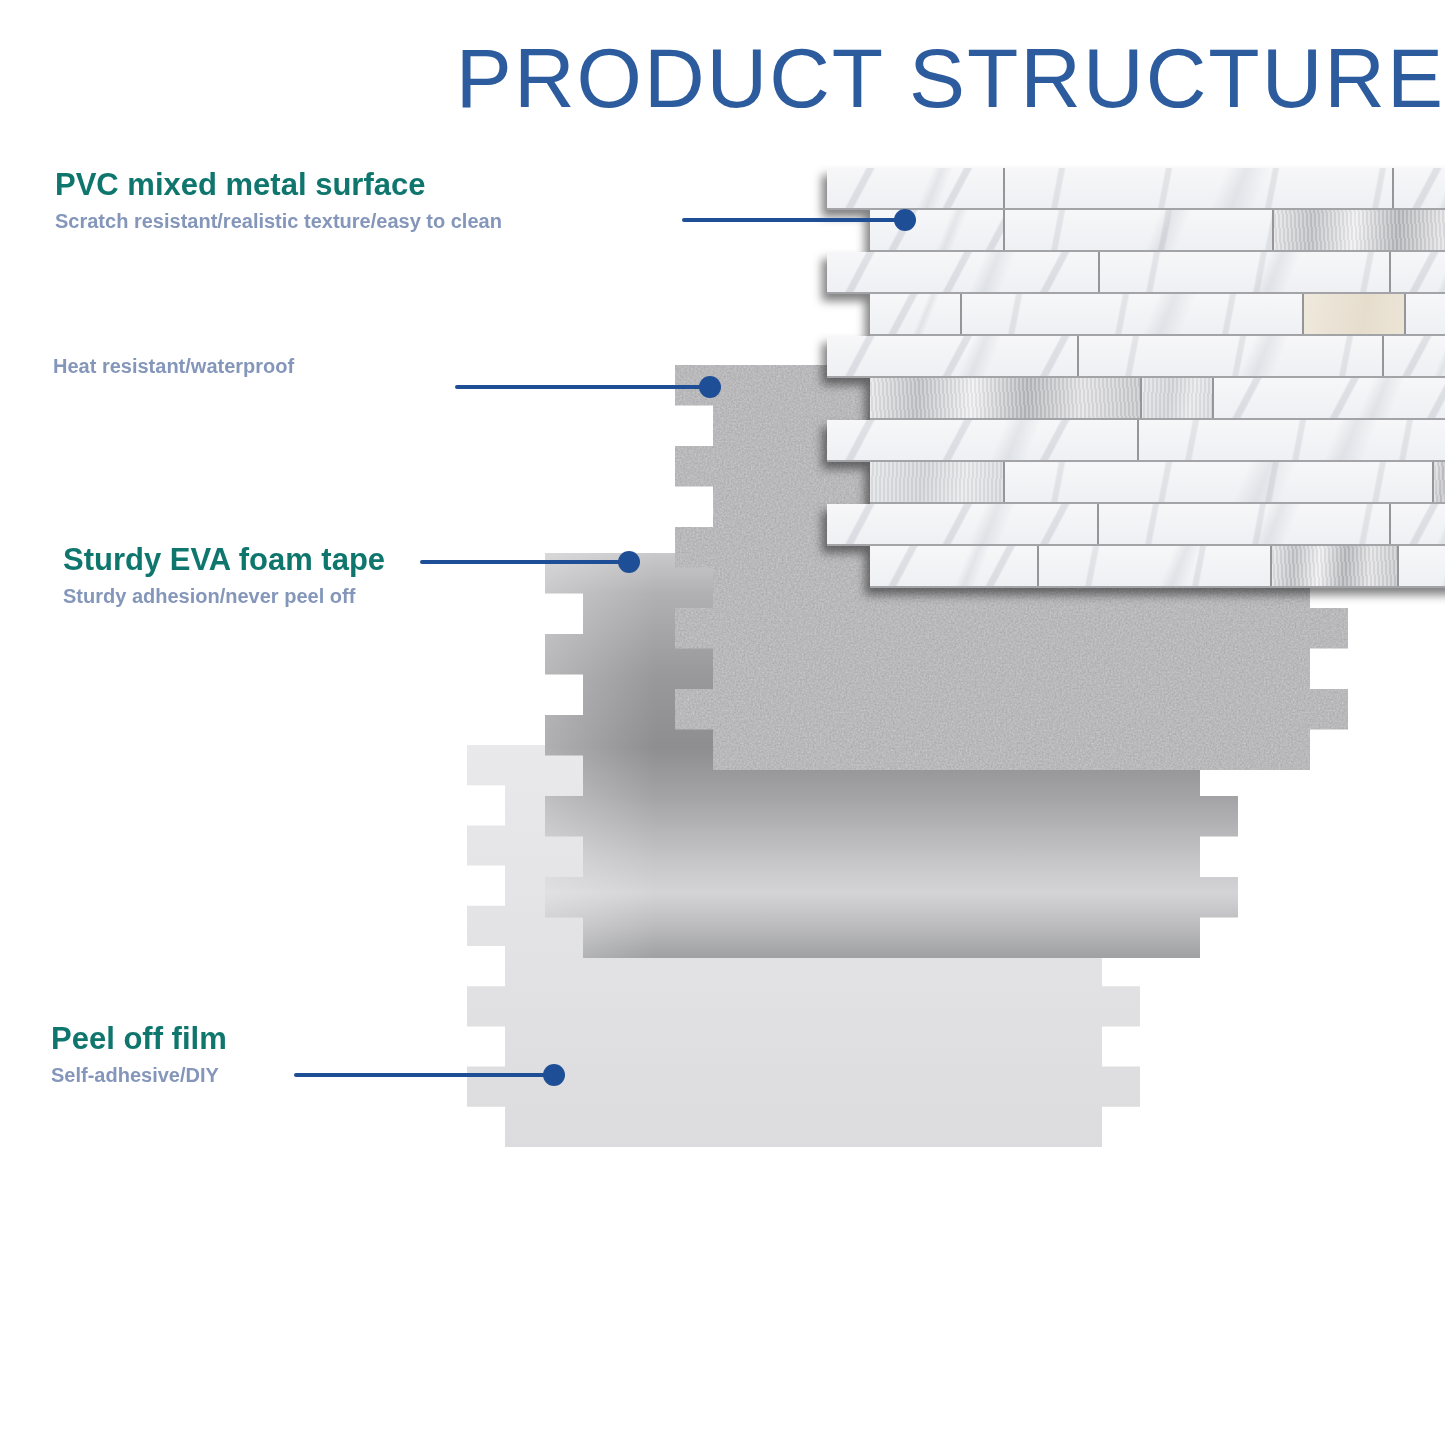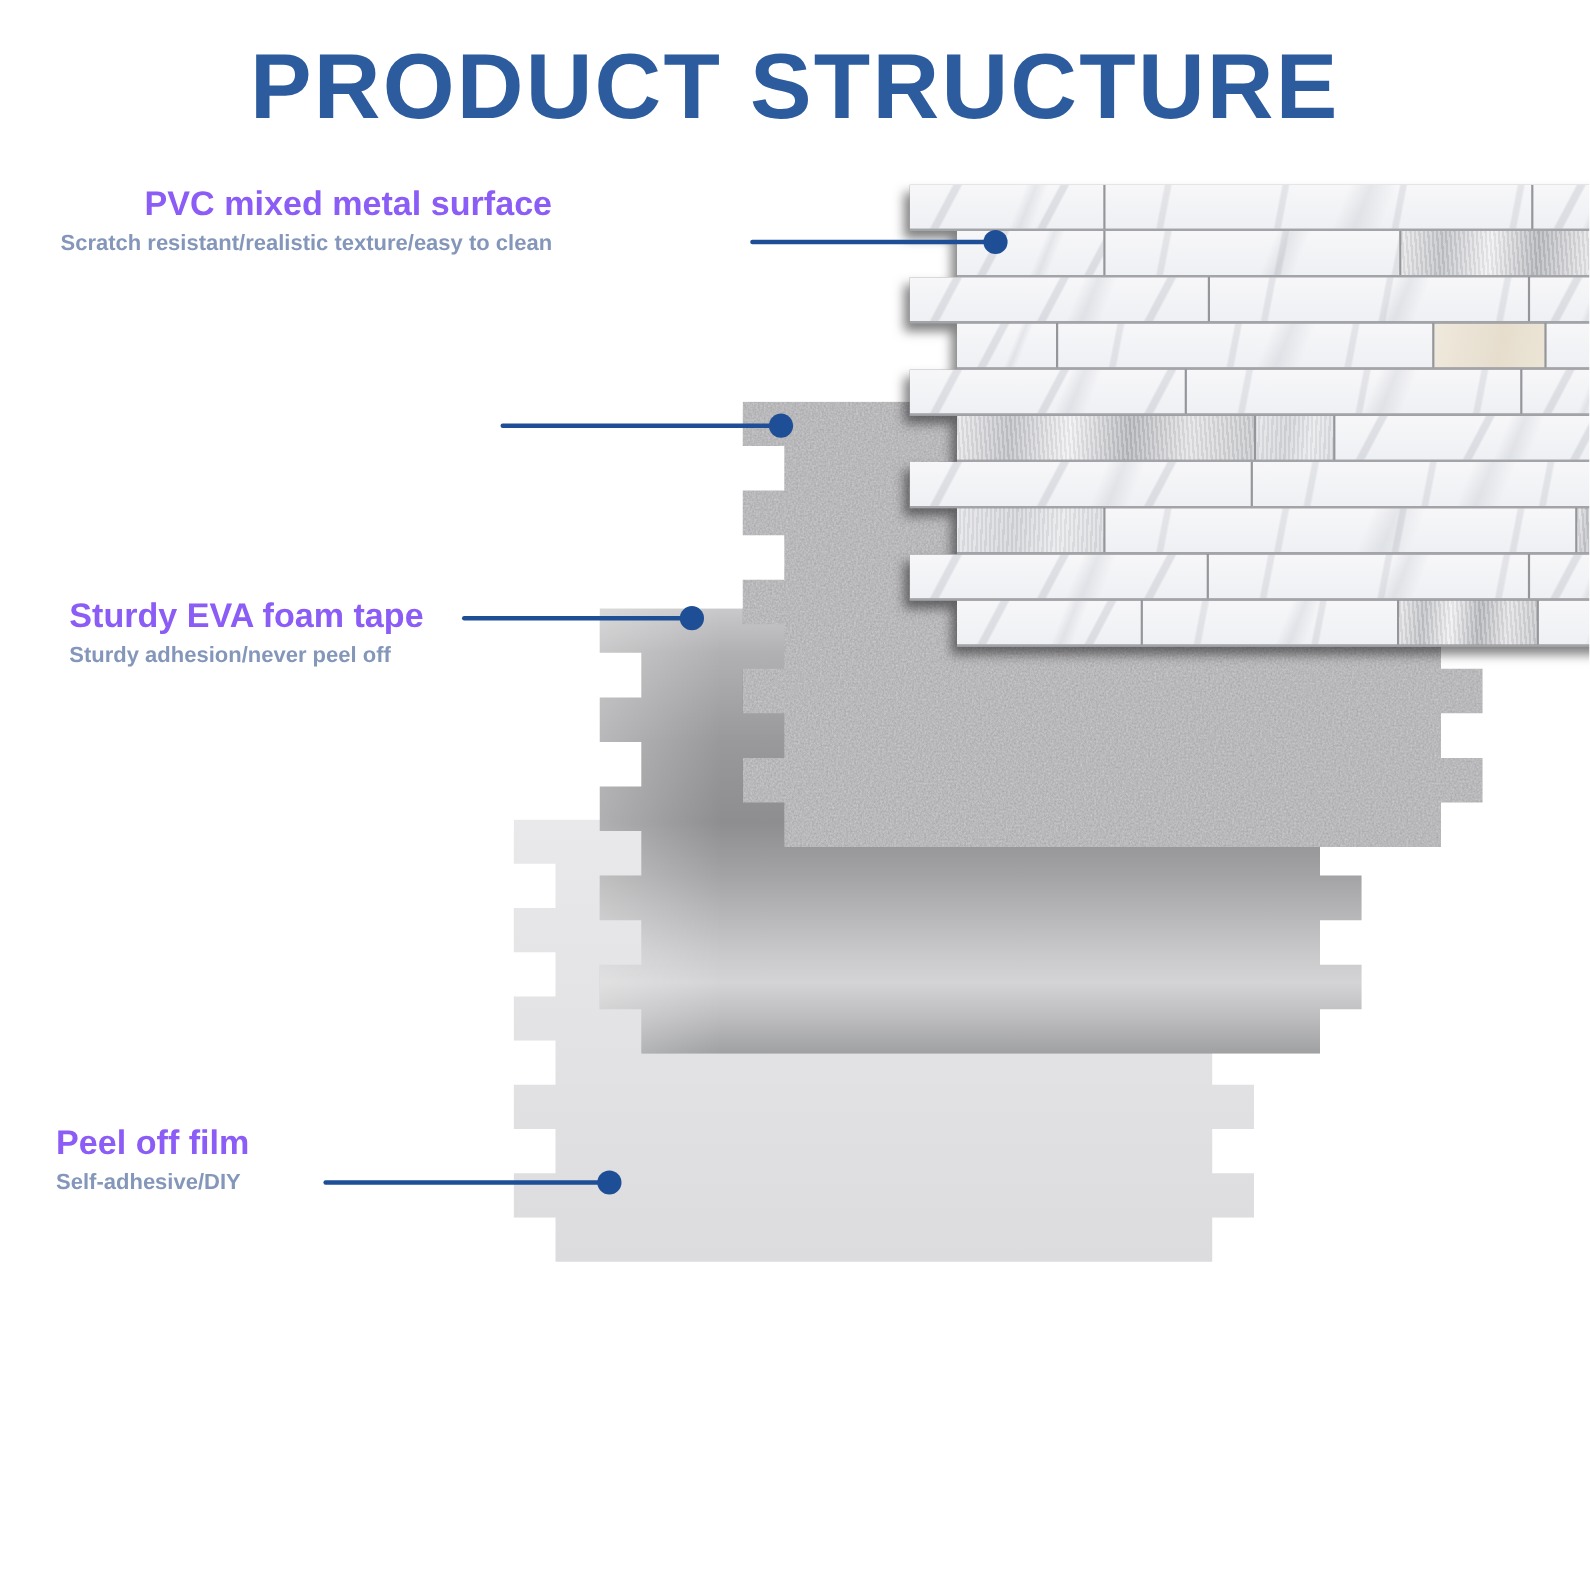--- a/index.html
+++ b/index.html
@@ -1,25 +1,25 @@
 <!DOCTYPE html>
 <html><head>
 <meta charset="utf-8">
 <style>
   html,body{margin:0;padding:0;background:#ffffff;}
   .canvas{position:relative;width:1445px;height:1445px;background:#ffffff;overflow:hidden;
           font-family:"Liberation Sans", sans-serif;}
 
   
-  .page-title{position:absolute;top:30px;left:0;width:100%;text-align:center;
-              font-size:84px;font-weight:bold;letter-spacing:2px;color:#2d5c9e;z-index:5;}
+  .page-title{position:absolute;top:30px;left:0;width:100%;text-align:right;
+              font-size:84px;font-weight:normal;letter-spacing:2px;color:#2d5c9e;z-index:5;}
 
   
   .callout{position:absolute;z-index:60;}
-  .callout .hd{font-size:31px;font-weight:bold;color:#8b5cf6;line-height:37px;text-align:right;}
+  .callout .hd{font-size:31px;font-weight:bold;color:#0f766e;line-height:37px;}
   .callout .sub{font-size:20px;font-weight:bold;color:#8496ba;line-height:31px;margin-top:3px;}
   .c1{left:55px;top:166px;}
   .c2{left:53px;top:348px;}
   .c3{left:63px;top:541px;}
   .c4{left:51px;top:1020px;}
 
   
   .pointer{position:absolute;height:24px;z-index:60;}
   .pointer .stem{position:absolute;left:0;right:11px;top:10px;height:4px;background:#1e4f96;border-radius:2px;}
   .pointer .dot{position:absolute;right:0;top:1px;width:22px;height:22px;border-radius:50%;background:#1e4f96;}
@@ -68,20 +68,21 @@
 
 <div class="canvas">
 
   <div class="page-title">PRODUCT STRUCTURE</div>
 
   <div class="callout c1">
     <div class="hd">PVC mixed metal surface</div>
     <div class="sub">Scratch resistant/realistic texture/easy to clean</div>
   </div>
   <div class="callout c2">
+    <div class="sub">Heat resistant/waterproof</div>
   </div>
   <div class="callout c3">
     <div class="hd">Sturdy EVA foam tape</div>
     <div class="sub">Sturdy adhesion/never peel off</div>
   </div>
   <div class="callout c4">
     <div class="hd">Peel off film</div>
     <div class="sub">Self-adhesive/DIY</div>
   </div>
 

